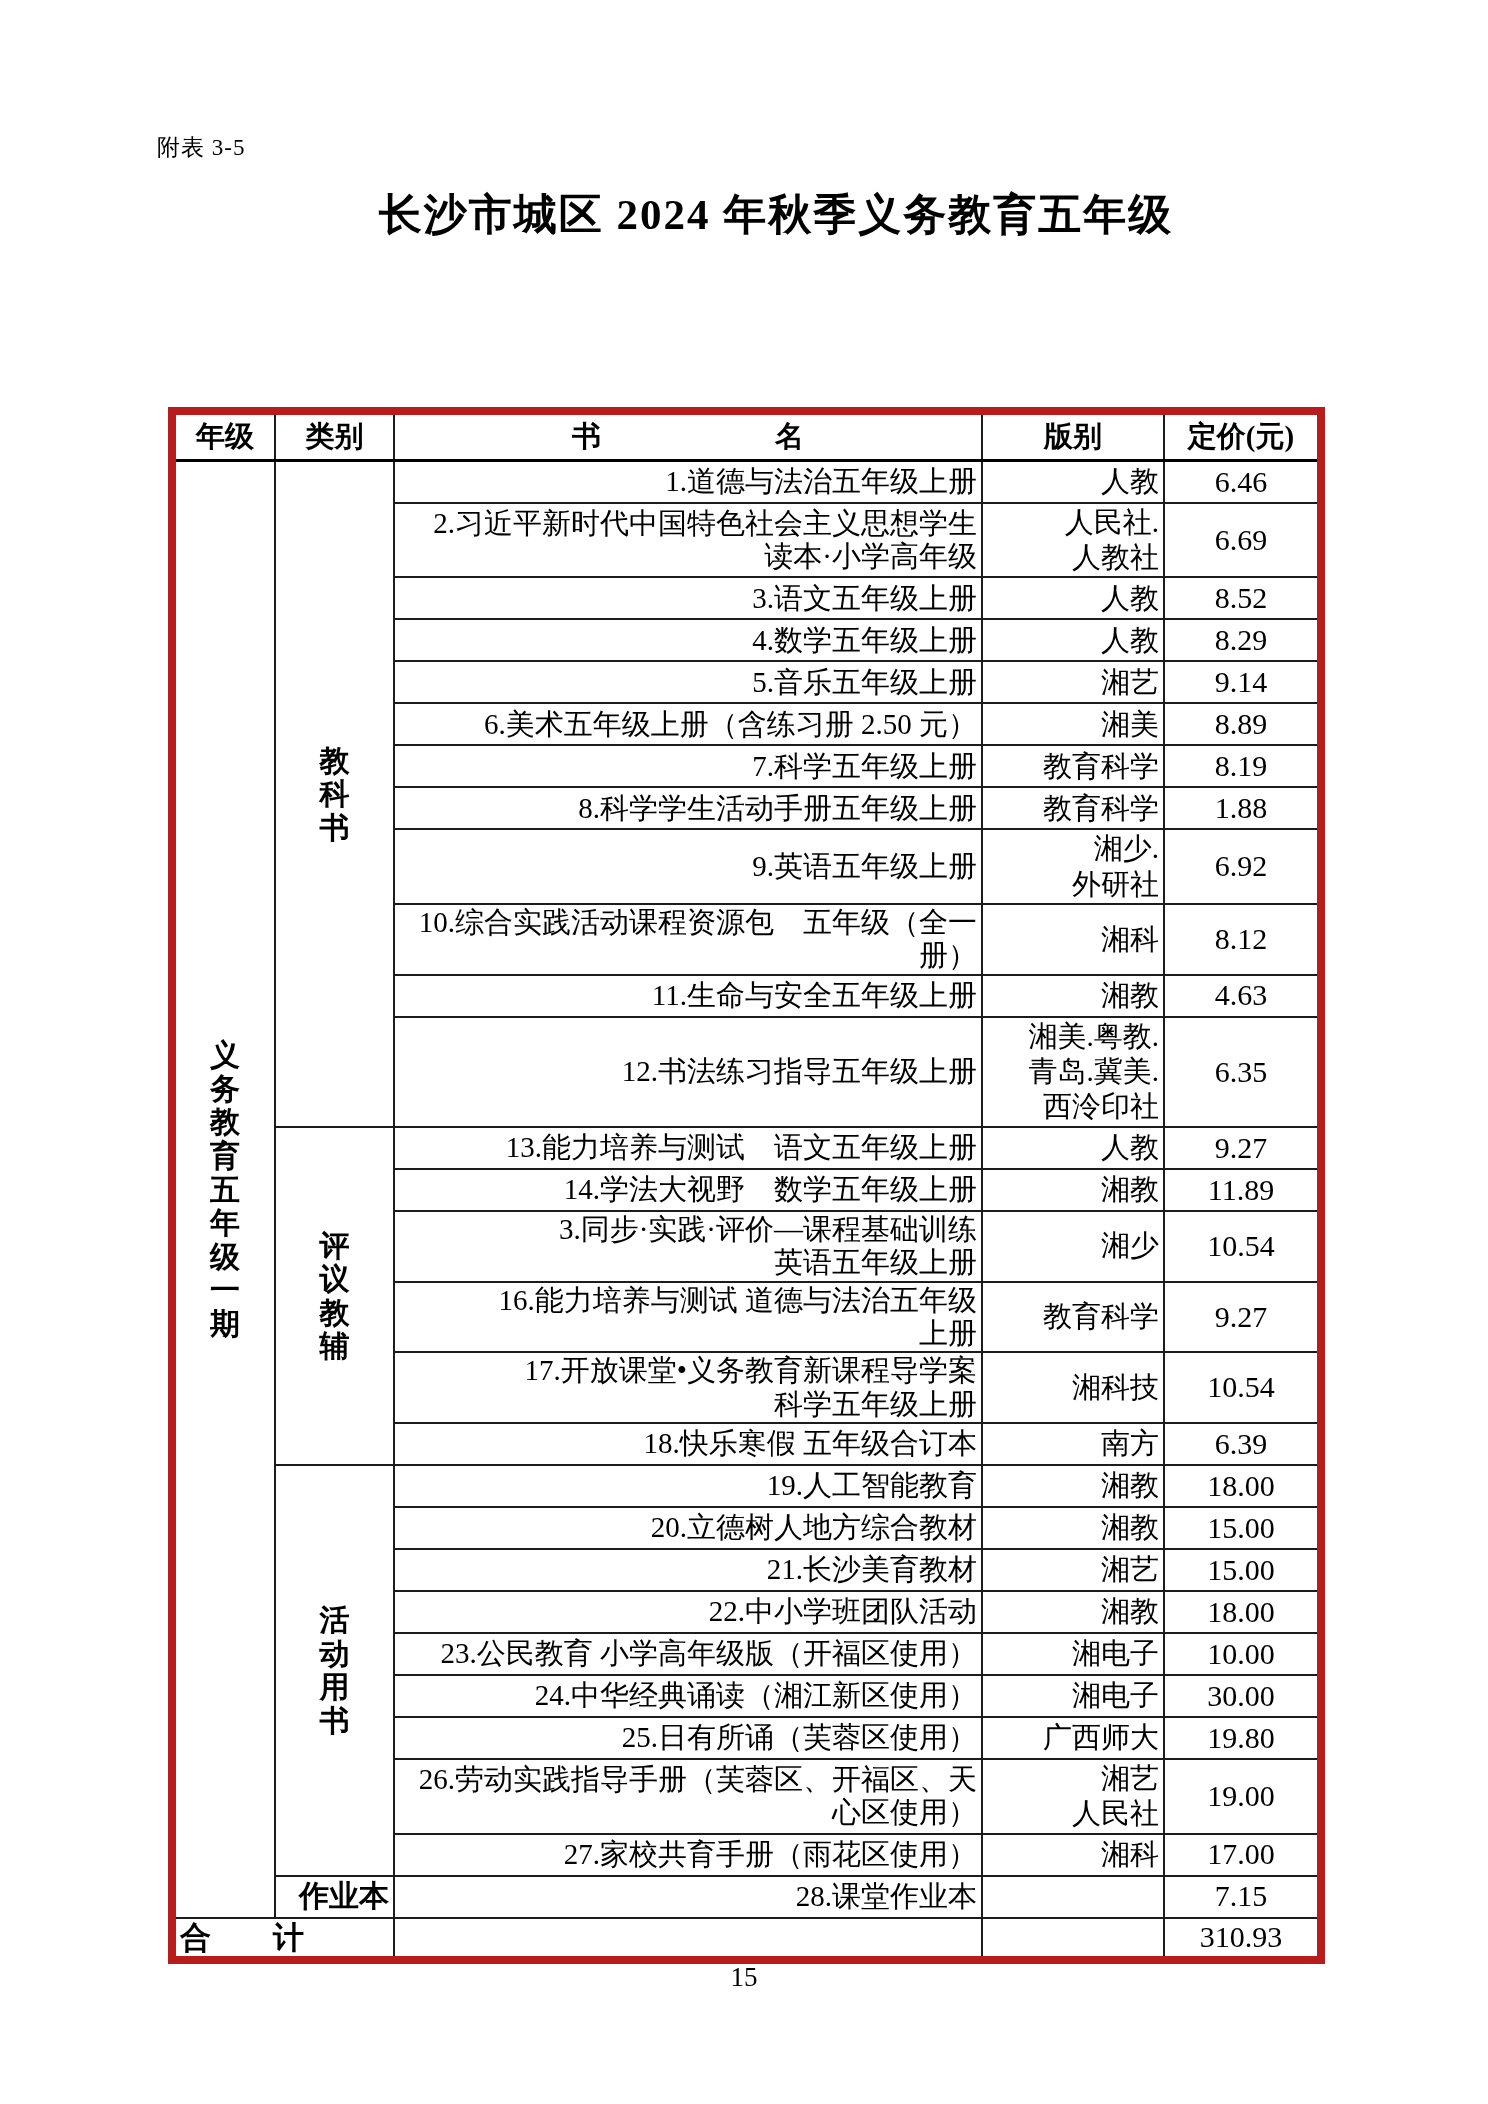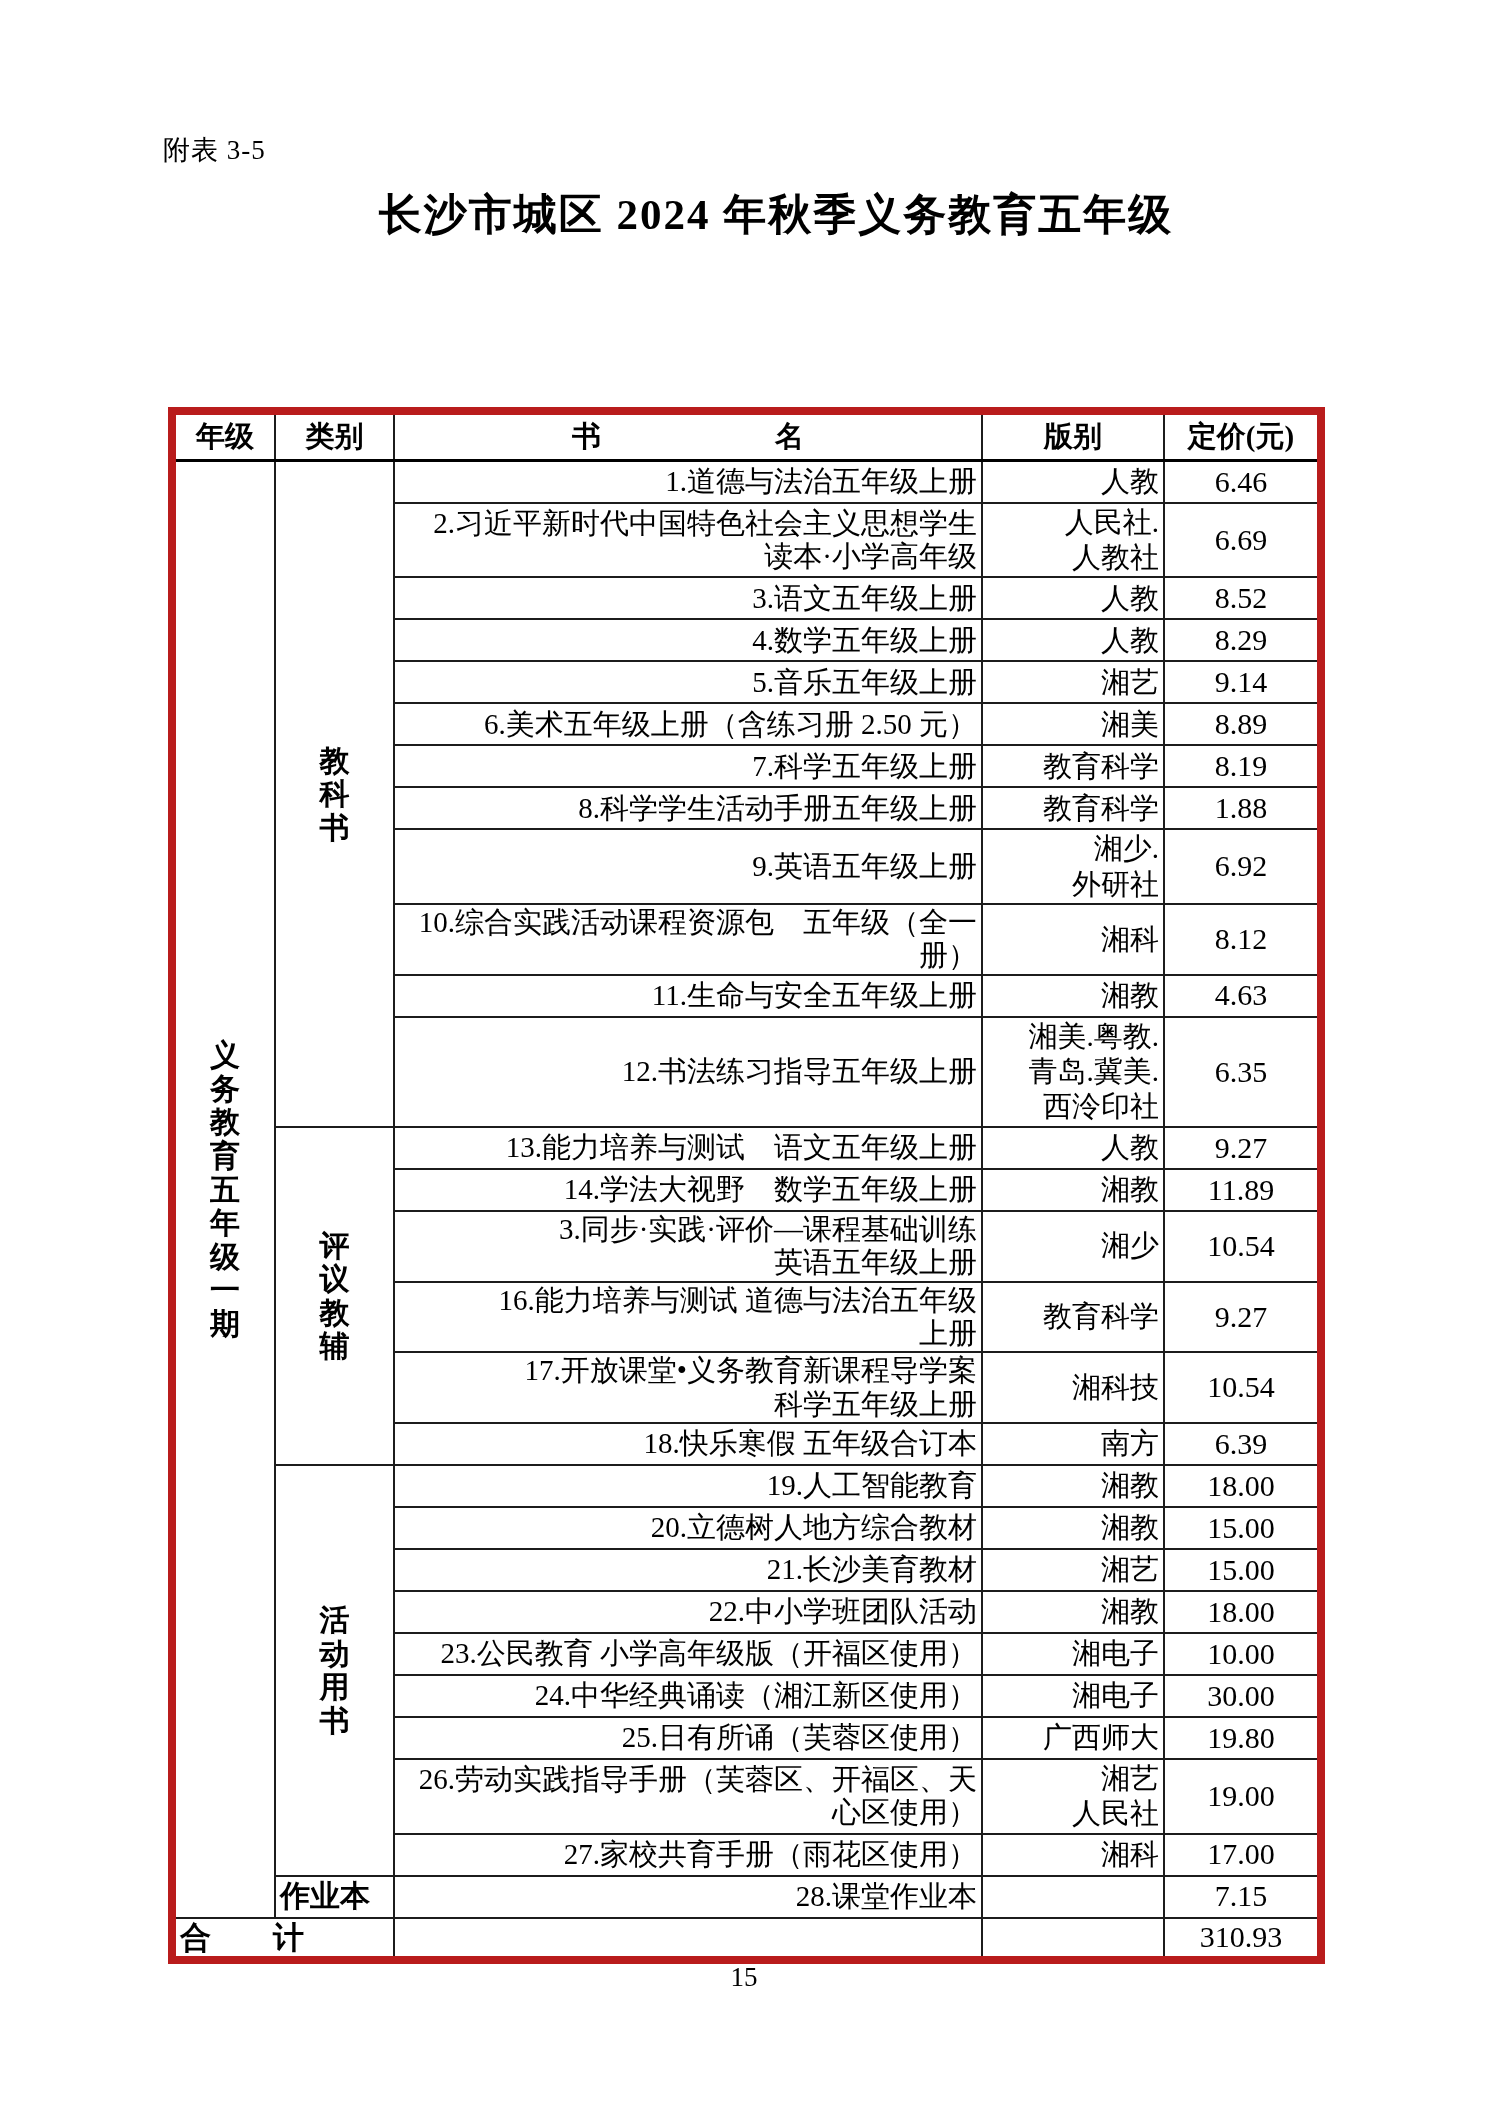--- a/index.html
+++ b/index.html
@@ -3,22 +3,22 @@
 <meta charset="utf-8">
 <style>
   html,body { margin:0; padding:0; }
   body {
     width:1488px; height:2104px;
     background:#ffffff; color:#000;
     position:relative;
     font-family:"Liberation Serif","DejaVu Serif",serif;
   }
   .appendix {
-    position:absolute; left:163px; top:132px;
-    font-size:27px; letter-spacing:1px;text-align:center;
+    position:absolute; left:157px; top:132px;
+    font-size:23px; letter-spacing:1px;text-align:center;
   }
   .title {
     position:absolute; left:0; width:100%; top:190px;
     text-align:center; font-weight:bold;
     font-size:43px; line-height:1.18; letter-spacing:2px;margin-left:32px;
   }
   table.price-table {
     position:absolute; left:168px; top:407px;
     border-collapse:collapse; table-layout:fixed;
     width:1149px;
@@ -40,21 +40,21 @@
     padding-left:44px; text-indent:-43px;
     white-space:pre-line;
   }
   td.pub { text-align:right; white-space:pre-line; line-height:1.22; }
   td.price { text-align:center; font-size:30px; }
   td.vert {
     text-align:center; font-weight:bold;
     white-space:pre-line; font-size:30px; line-height:1.12;
     padding:0;
   }
-  td.cat-h { text-align:left; font-weight:bold; font-size:30px; }
+  td.cat-h { text-align:right; font-weight:bold; font-size:30px; }
   td.total-label { text-align:left; font-weight:bold; font-size:31px; }
   .page-number {
     position:absolute; left:0; width:100%; top:1962px;
     text-align:center; font-size:27px;
   }
 </style>
 </head>
 <body>
 
 <div class="appendix">附表 3-5</div>

